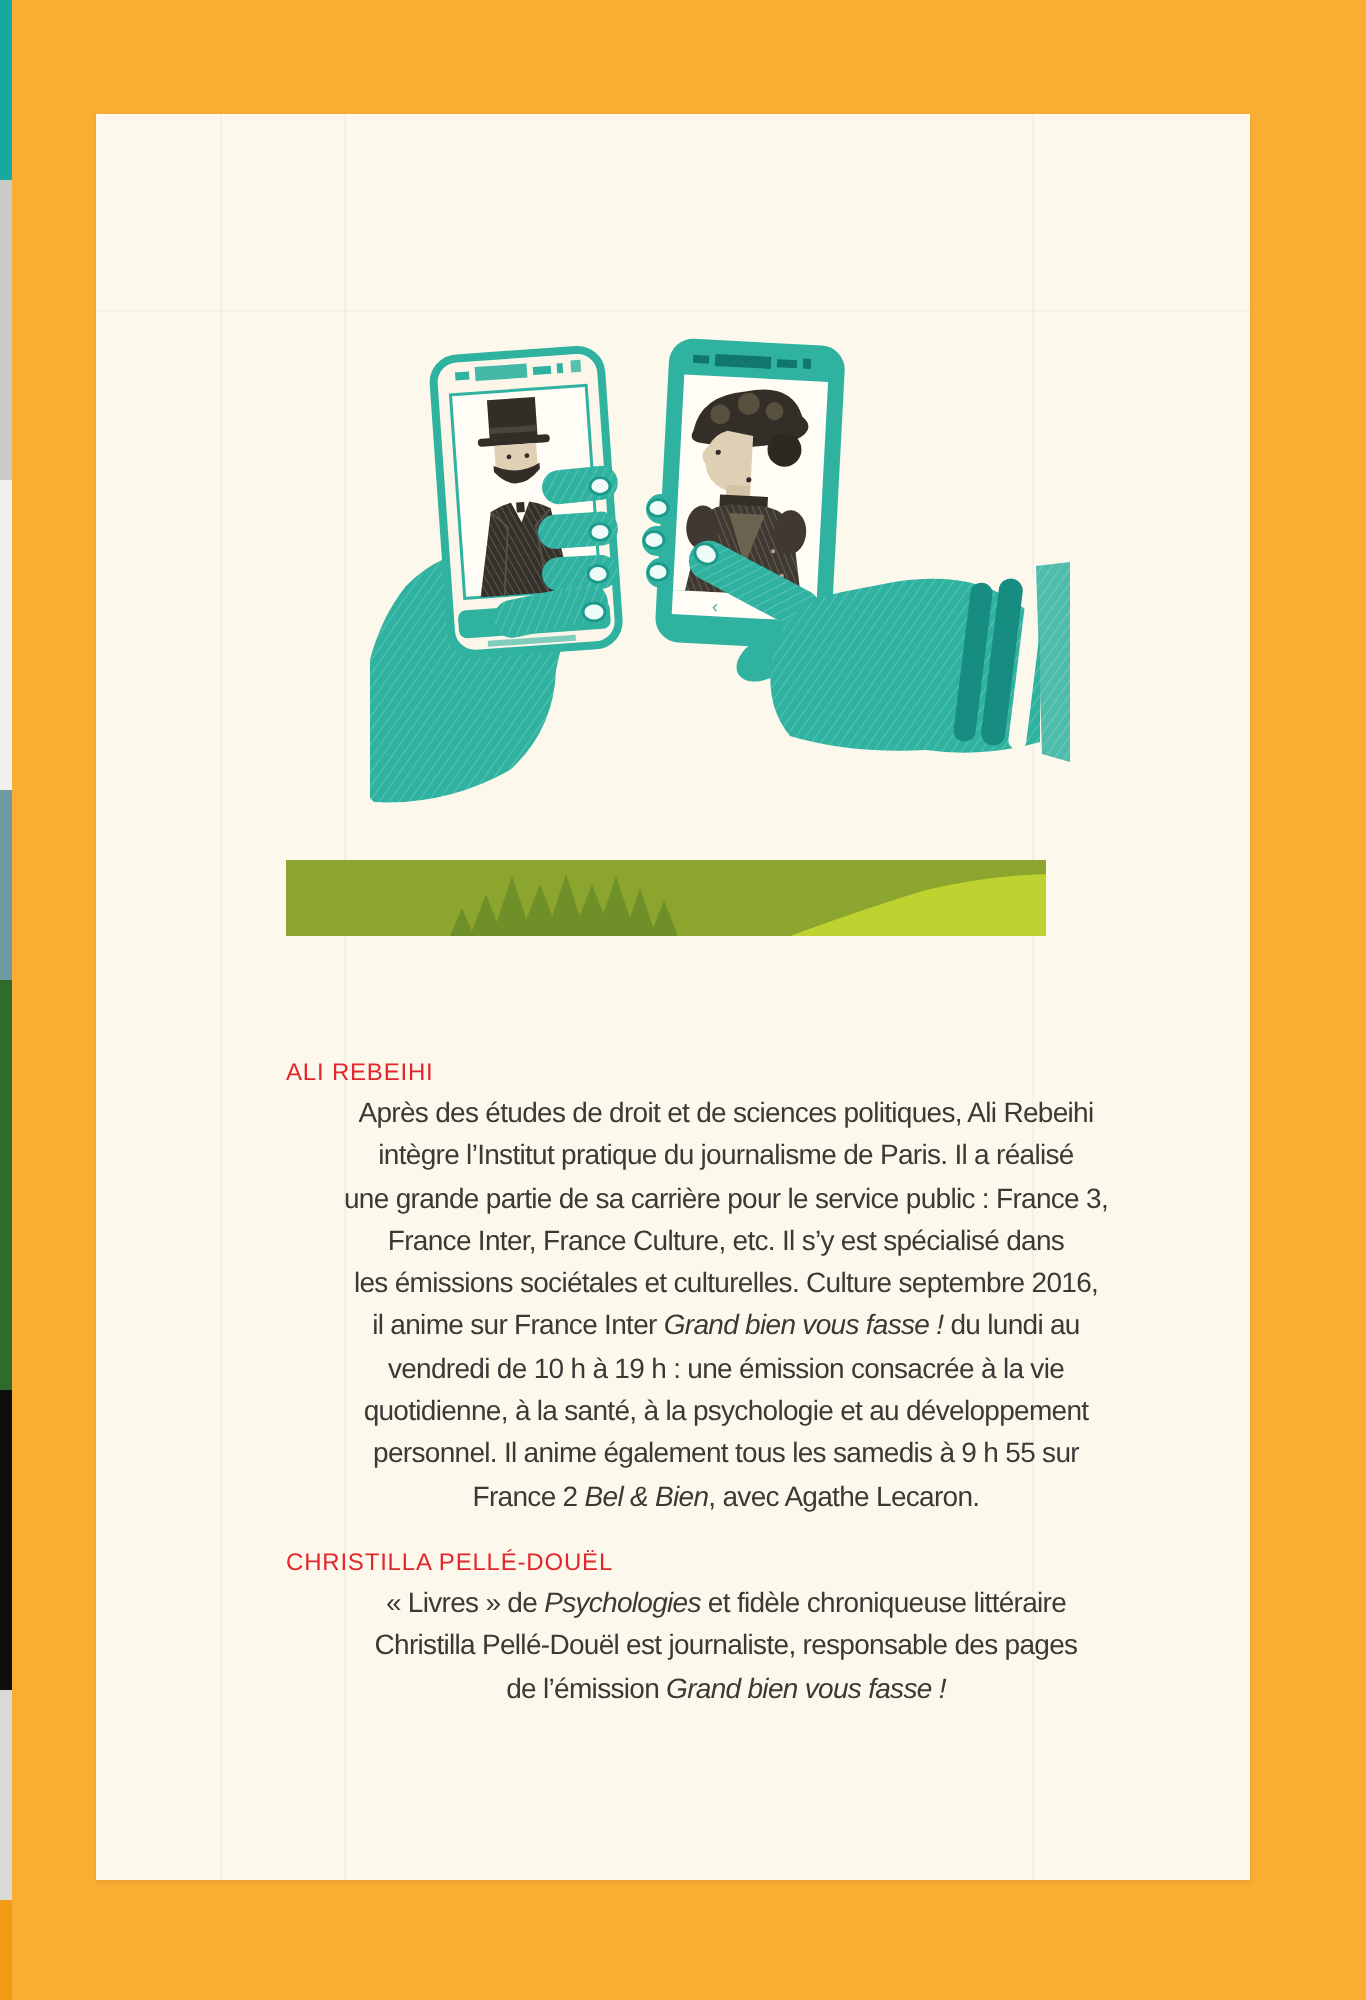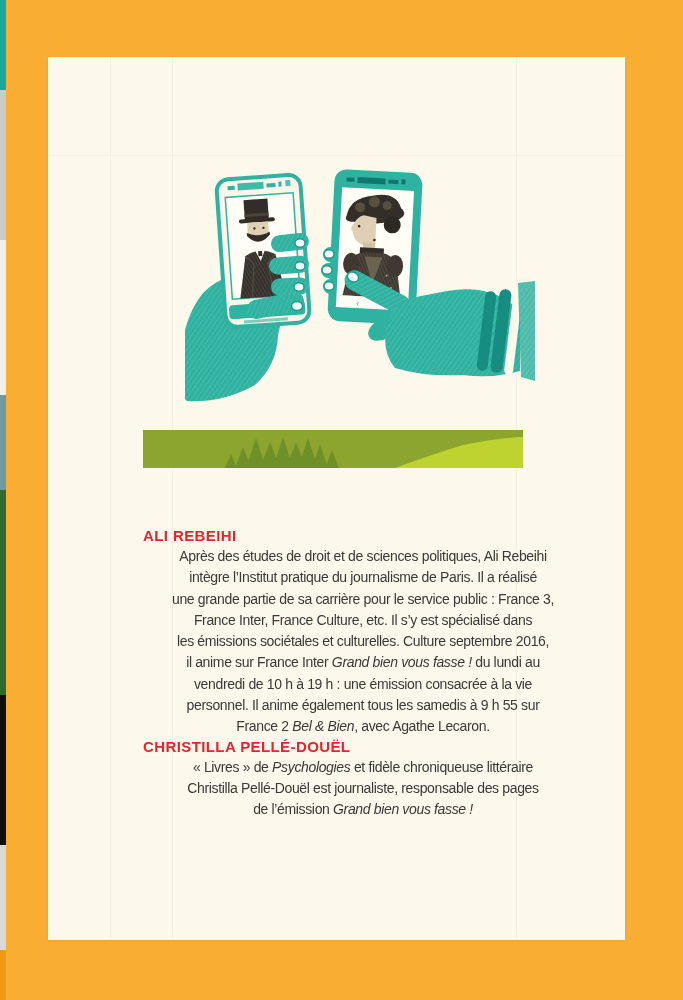--- a/index.html
+++ b/index.html
@@ -15,23 +15,23 @@
         background:#FCF8EB;z-index:2;box-shadow:0 1px 3px rgba(0,0,0,0.08);}
 
   
   .fold-v{position:absolute;top:0;bottom:0;width:1px;background:rgba(110,100,70,0.05);}
   .fold-h{position:absolute;left:0;right:0;height:1px;background:rgba(110,100,70,0.05);}
 
   .illustration{position:absolute;left:137px;top:106px;width:350px;height:240px;}
   .grass{position:absolute;left:95px;top:373px;width:380px;height:38px;}
 
   .text-block{position:absolute;left:95px;top:470px;width:440px;color:#3B3936;}
-  .author-heading{color:#E2262B;font-weight:bold;font-size:15px;line-height:18px;
+  .author-heading{color:#E2262B;font-weight:normal;font-size:12px;line-height:18px;
                   letter-spacing:0.4px;margin:0 0 1px 0;}
-  .author-heading.second{}
+  .author-heading.second{margin-top:13px;}
   .bio{font-size:14px;line-height:21.3px;letter-spacing:-0.35px;}
   .bio .bio-line{white-space:nowrap;text-align:center;}
   .bio em{font-weight:normal;}
 </style>
 </head>
 <body>
 
 <div class="stage">
 
   <div class="edge-strip">
@@ -202,20 +202,21 @@
     <div class="text-block">
       <h2 class="author-heading">ALI REBEIHI</h2>
       <div class="bio">
           <div class="bio-line"><span>Après des études de droit et de sciences politiques, Ali Rebeihi</span></div>
           <div class="bio-line"><span>intègre l’Institut pratique du journalisme de Paris. Il a réalisé</span></div>
           <div class="bio-line"><span>une grande partie de sa carrière pour le service public : France 3,</span></div>
           <div class="bio-line"><span>France Inter, France Culture, etc. Il s’y est spécialisé dans</span></div>
           <div class="bio-line"><span>les émissions sociétales et culturelles. Culture septembre 2016,</span></div>
           <div class="bio-line"><span>il anime sur France Inter </span><em>Grand bien vous fasse !</em><span> du lundi au</span></div>
           <div class="bio-line"><span>vendredi de 10 h à 19 h : une émission consacrée à la vie</span></div>
+          <div class="bio-line"><span>quotidienne, à la santé, à la psychologie et au développement</span></div>
           <div class="bio-line"><span>personnel. Il anime également tous les samedis à 9 h 55 sur</span></div>
           <div class="bio-line"><span>France 2 </span><em>Bel &amp; Bien</em><span>, avec Agathe Lecaron.</span></div>
         </div>
       <h2 class="author-heading second">CHRISTILLA PELLÉ-DOUËL</h2>
       <div class="bio">
           <div class="bio-line"><span>« Livres » de </span><em>Psychologies</em><span> et fidèle chroniqueuse littéraire</span></div>
           <div class="bio-line"><span>Christilla Pellé-Douël est journaliste, responsable des pages</span></div>
           <div class="bio-line"><span>de l’émission </span><em>Grand bien vous fasse !</em></div>
         </div>
     </div>

